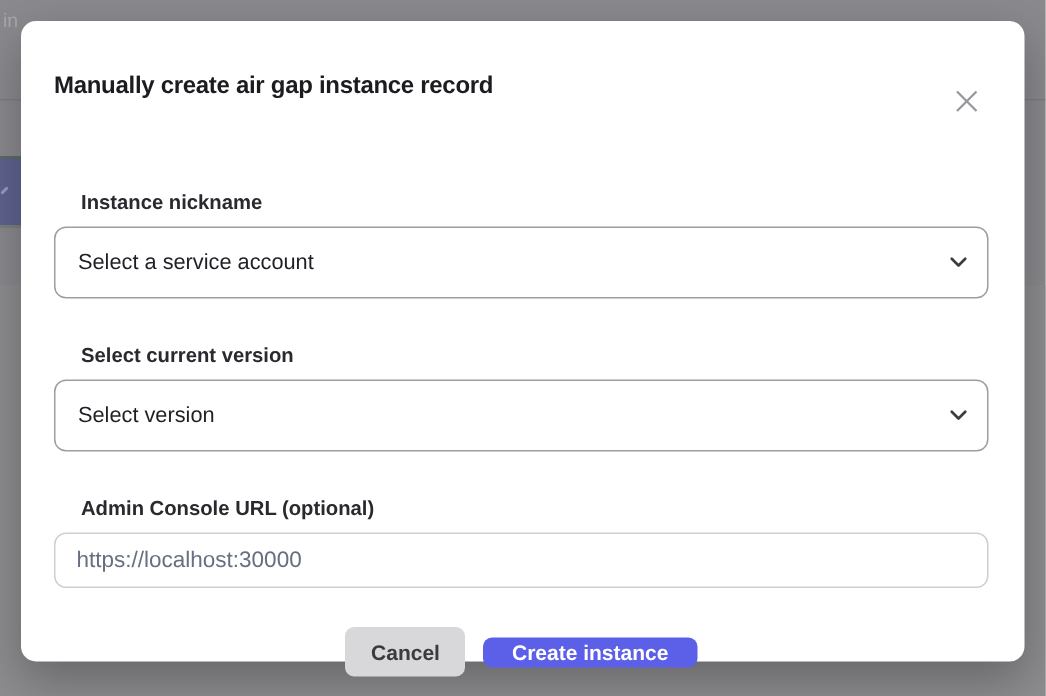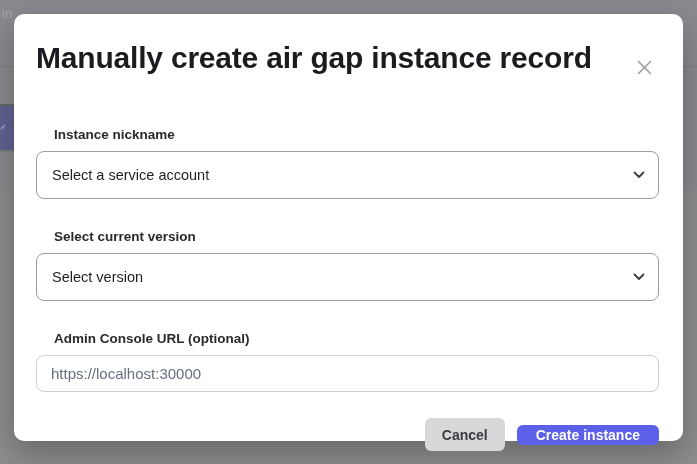--- a/index.html
+++ b/index.html
@@ -22,21 +22,21 @@
     transform:rotate(-45deg);border-radius:1px;
   }
   
   .modal{
     position:absolute;left:14px;top:14px;width:669px;height:427px;box-sizing:border-box;
     background:#ffffff;border-radius:10px;
     box-shadow:0 12px 32px rgba(0,0,0,0.28);
     padding:30px 24px 12px 22px;
   }
   .modal-title{
-    font-size:30px;font-weight:700;color:#1c1c20;letter-spacing:-0.2px;
+    font-size:16px;font-weight:700;color:#1c1c20;letter-spacing:-0.2px;
     margin:0 0 54px 0;line-height:28px;
   }
   .close-btn{
     position:absolute;top:42px;right:28px;width:22px;height:22px;
     display:flex;align-items:center;justify-content:center;cursor:pointer;
     background:none;border:none;padding:0;
   }
   .close-btn svg{display:block;}
   .field-label{
     font-size:13.5px;font-weight:600;color:#29292e;line-height:17px;margin-bottom:8px;padding-left:18px;
@@ -47,21 +47,21 @@
     padding:0 13px 0 15px;cursor:pointer;margin-bottom:29px;
   }
   .select-value{font-size:14.5px;color:#1e2025;}
   .chevron{display:flex;align-items:center;}
   .text-input{
     width:100%;height:37px;box-sizing:border-box;border:1px solid #cbd0d6;border-radius:8px;
     padding:0 14px;font-size:15px;color:#1e2025;font-family:"Liberation Sans", sans-serif;
     outline:none;background:#fff;
   }
   .text-input::placeholder{color:#667080;opacity:1;}
-  .btn-row{display:flex;justify-content:flex-end;align-items:center;gap:12px;margin-top:26px;}
+  .btn-row{display:flex;justify-content:center;align-items:center;gap:12px;margin-top:26px;}
   .btn{
     border:none;border-radius:6px;font-family:"Liberation Sans", sans-serif;
     font-size:14px;cursor:pointer;display:inline-flex;align-items:center;justify-content:center;
   }
   .btn-cancel{height:33px;padding:0 17px;background:#d8d8da;color:#3a3a40;font-weight:600;}
   .btn-create{height:20px;padding:0 19px;background:#5c5fe8;color:#ffffff;font-weight:700;}
 </style>
 </head>
 <body>
 

